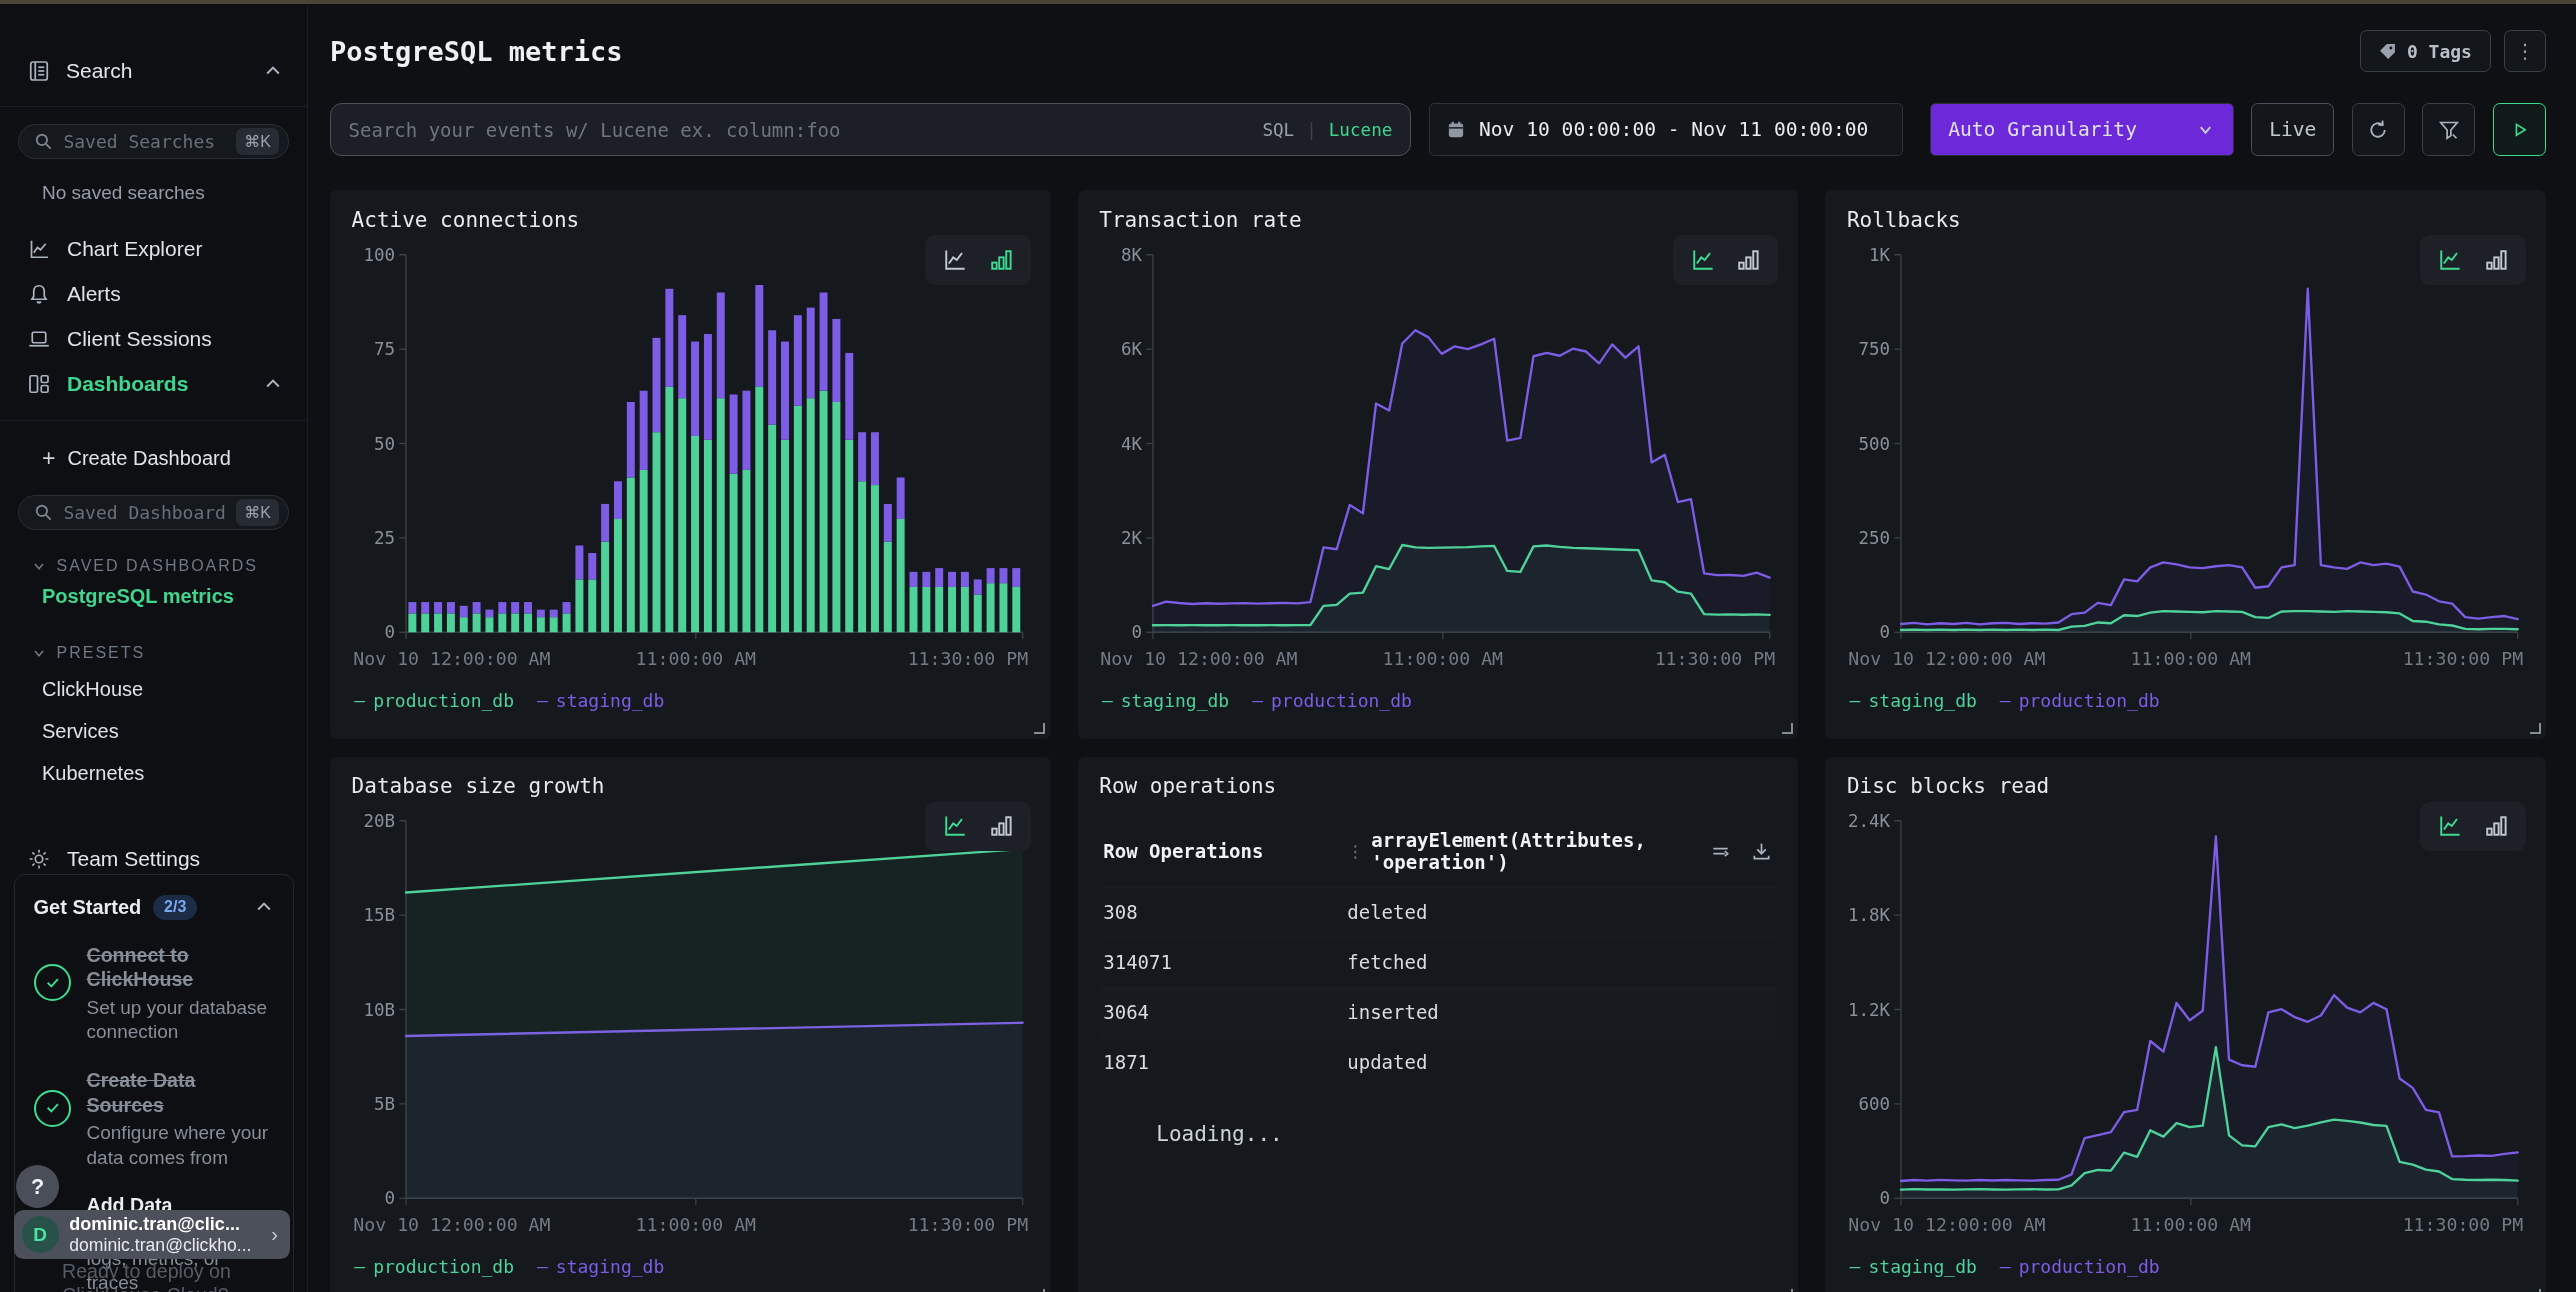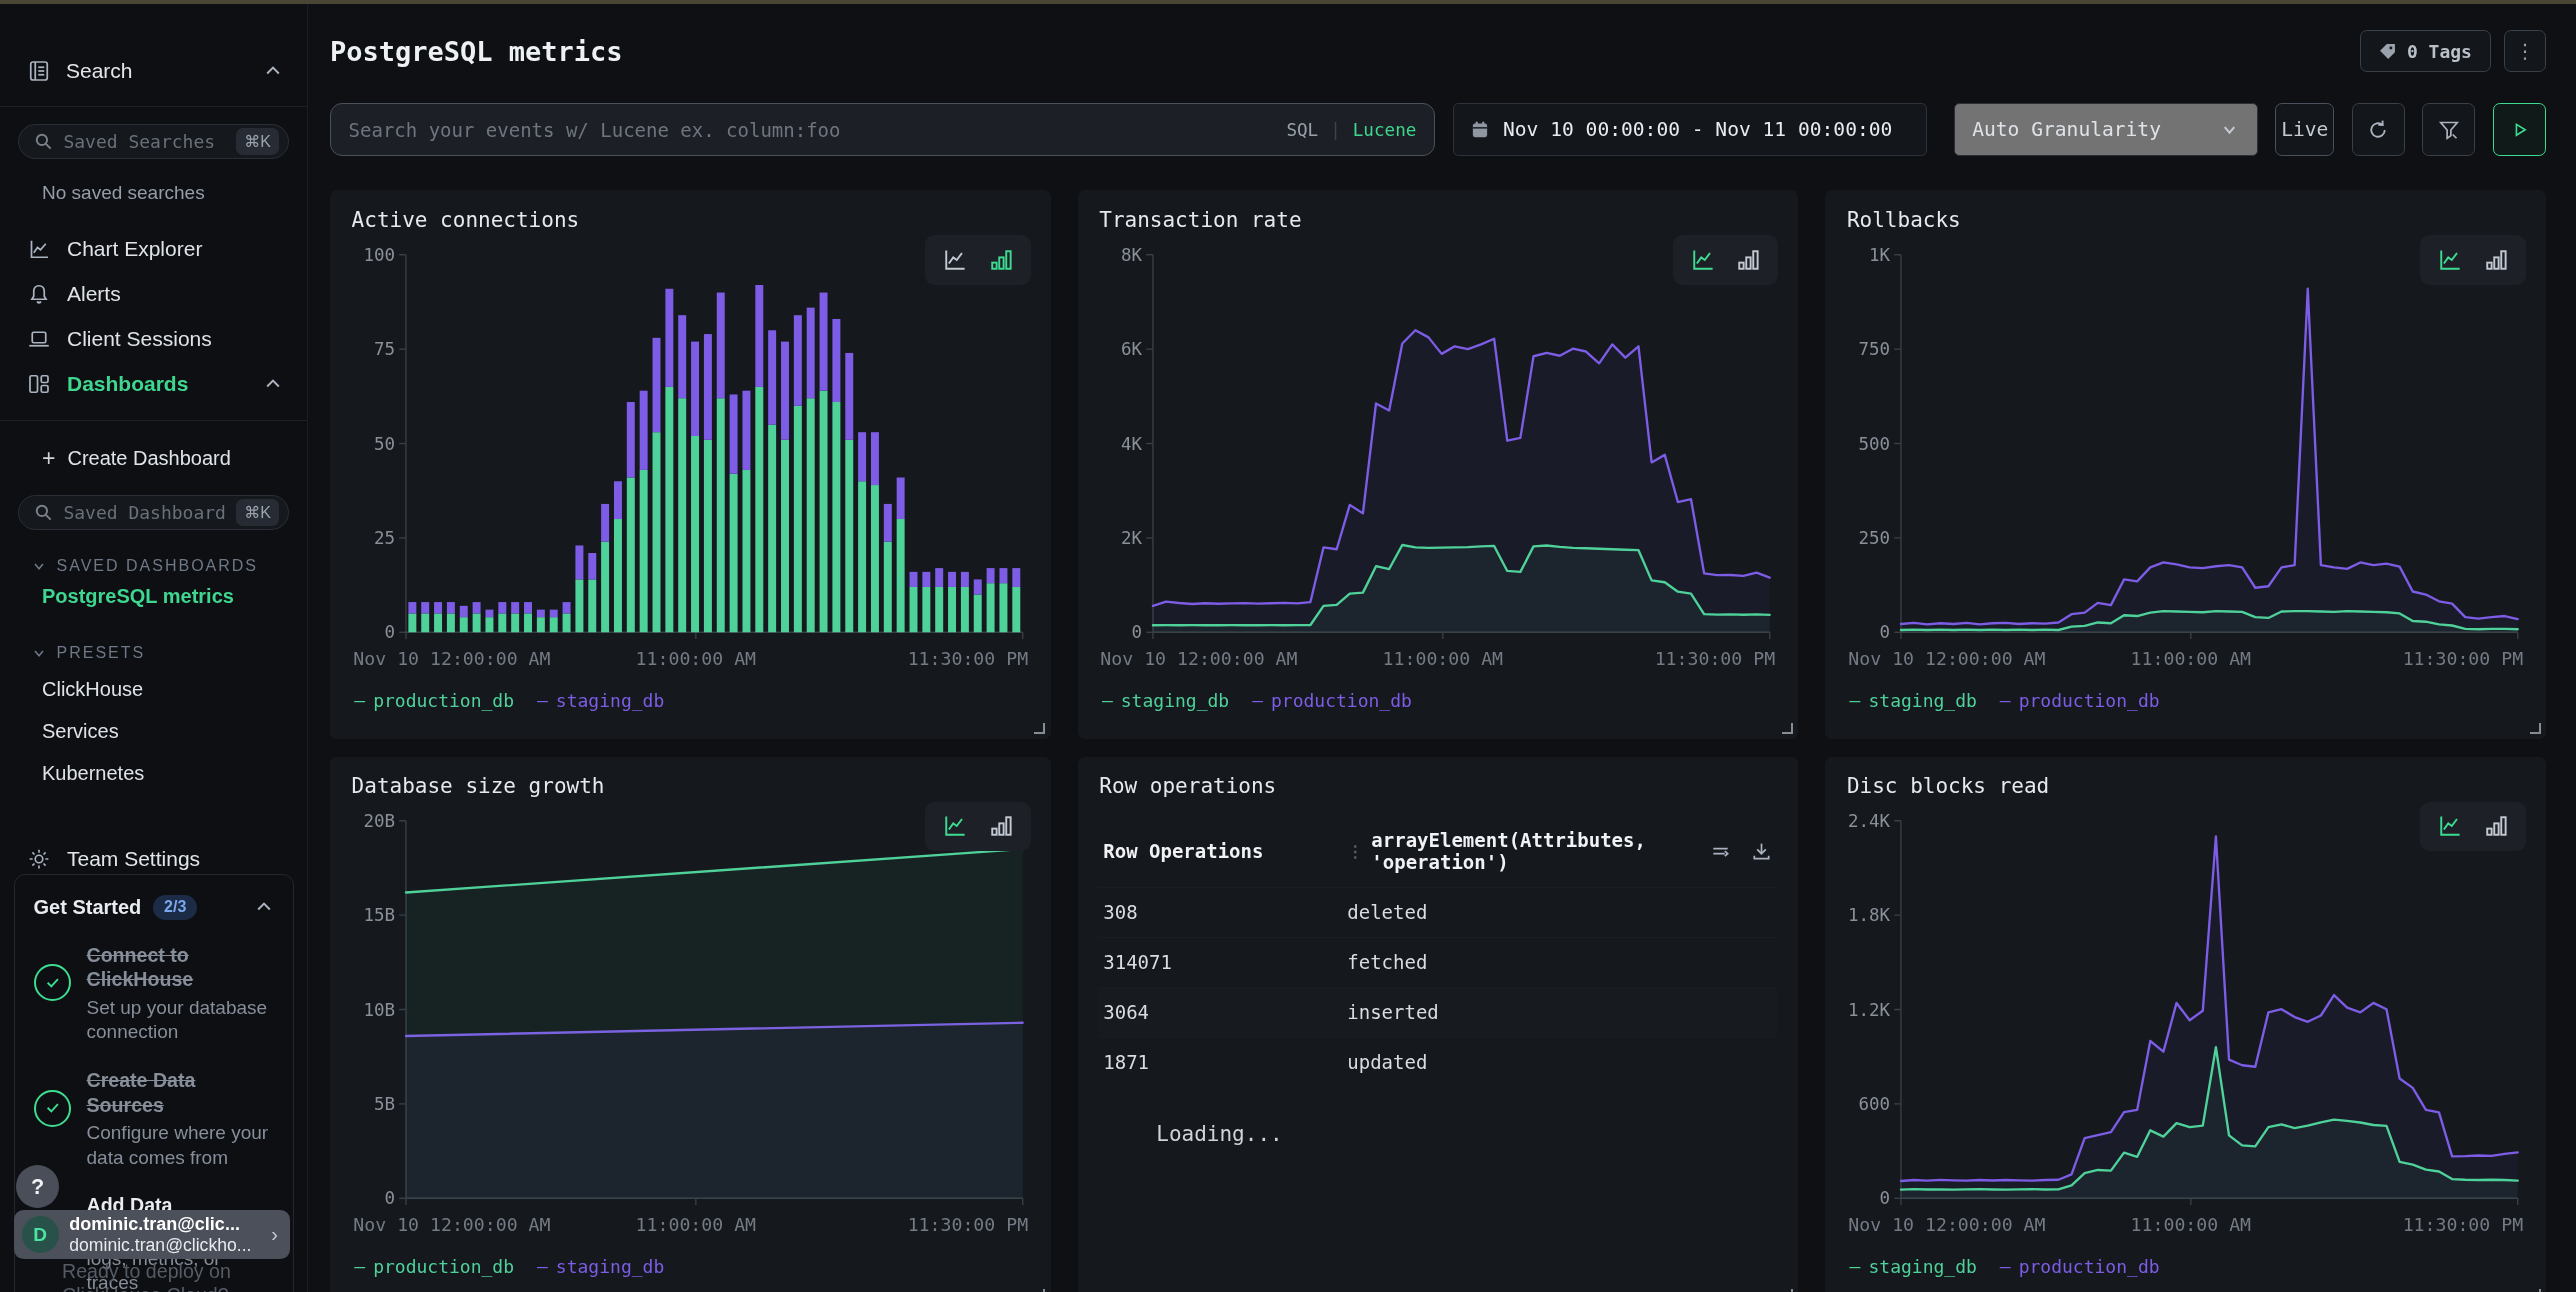--- a/index.html
+++ b/index.html
@@ -102,23 +102,23 @@
                       font-family:"DejaVu Sans Mono", monospace; font-size:19px; color:#cfd4db; }
   .search-box input::placeholder { color:#6e757e; }
   .lang-sql { color:#99a1ab; font-size:17.6px; }
   .lang-sep { color:#3d434c; font-size:17.6px; }
   .lang-lucene { color:#3fd68f; font-size:17.6px; }
 
   .date-box { width:474px; display:flex; align-items:center; gap:13.5px; border:1.4px solid #2e333b;
               border-radius:5.4px; background:#13161a; padding:0 16px;
               font-family:"DejaVu Sans Mono", monospace; font-size:19.6px; color:#e8ebef; }
   .gran-box { width:304px; display:flex; align-items:center; justify-content:space-between; border:1.4px solid #2b3036;
-              border-radius:5.4px; background:#737373; padding:0 17.6px;
+              border-radius:5.4px; background:#6d28d9; padding:0 17.6px;
               font-family:"DejaVu Sans Mono", monospace; font-size:19.6px; color:#dfe3e8; margin-left:9.5px; }
-  .live-btn { width:59px; font-family:"DejaVu Sans Mono", monospace; font-size:19.6px; color:#c4cad2;
+  .live-btn { width:83px; font-family:"DejaVu Sans Mono", monospace; font-size:19.6px; color:#c4cad2;
               border-color:#4a515c; }
   .sq-btn { width:53px; }
   .play-btn { border-color:#3ddc91; background:rgba(61,220,145,.05); }
 
   
   .grid { display:grid; grid-template-columns:repeat(3, 1fr); grid-auto-rows:549px; gap:17.6px 27px; margin-top:34px; }
   .card { position:relative; background:#15181d; border-radius:6.8px; padding:17.6px 21.6px; overflow:hidden; }
   .card-title { font-family:"DejaVu Sans Mono", monospace; font-size:21px; color:#e6e9ed; }
   .toggle { position:absolute; top:45px; right:20px; background:#1d2127; border-radius:9.5px;
             display:flex; gap:17.6px; padding:10.8px 16px; z-index:4; }

